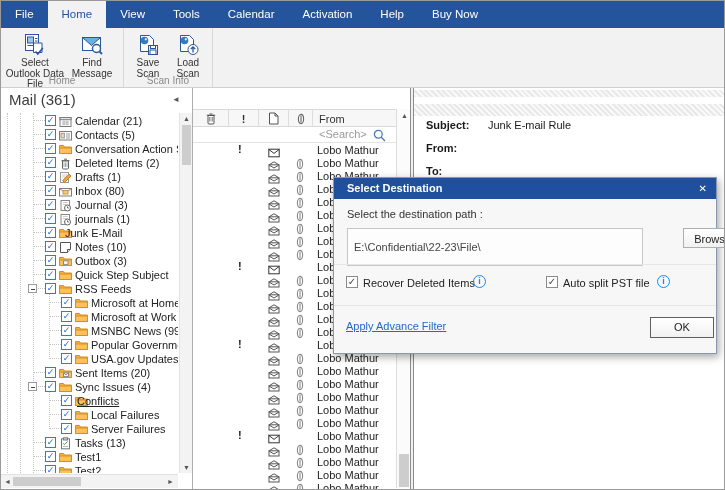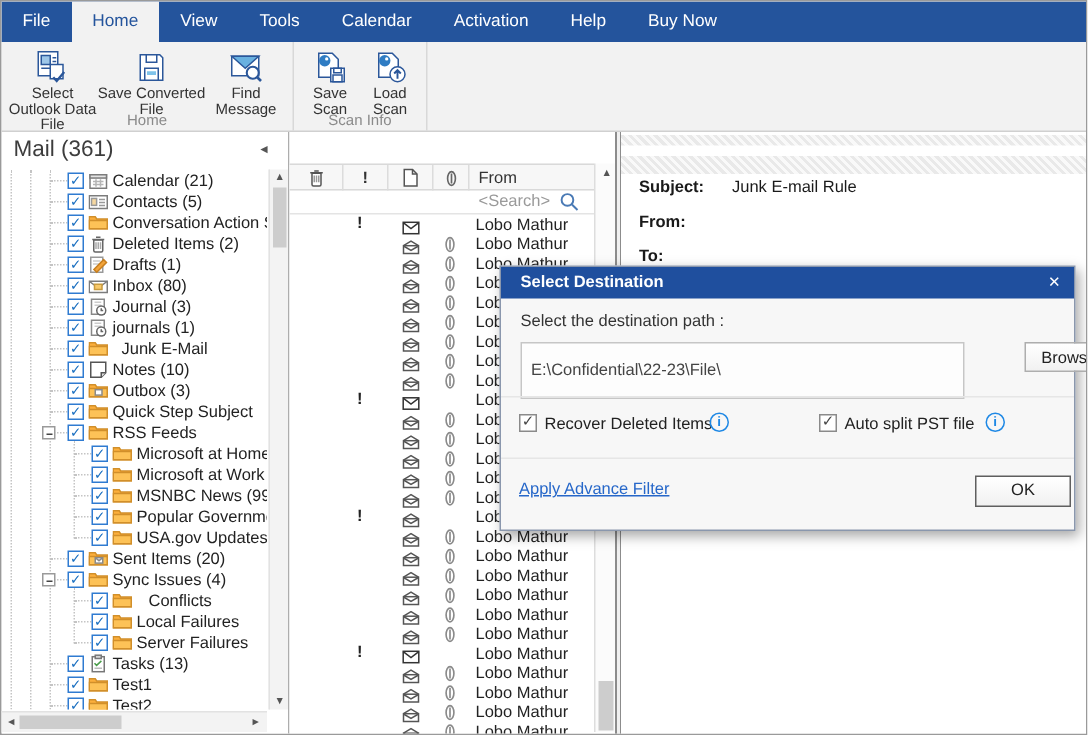--- a/index.html
+++ b/index.html
@@ -126,31 +126,20 @@
             <svg width="26" height="26" viewBox="0 0 26 26">
               <rect x="3.5" y="2.5" width="13" height="16" fill="#fff" stroke="#2b579a"></rect>
               <rect x="5.5" y="5" width="6" height="6" fill="#9dc6e8" stroke="#2b579a"></rect>
               <path d="M13,6.5 h2.5 M13,9 h2.5 M5.5,13.5 h9" stroke="#2b579a" fill="none"></path>
               <path d="M11.5,11 h8.5 v9.5 h-8.5 z" fill="#fff" stroke="#2b579a"></path>
               <path d="M13.5,19.5 l2.3,2.5 l5,-6" fill="none" stroke="#2b579a" stroke-width="1.6"></path>
             </svg>
           </span>
           <span class="rlabel">Select Outlook Data File</span>
         </div>
-        <div class="rbtn" style="width: 72px;">
-          <span class="ricon">
-            <svg width="26" height="26" viewBox="0 0 26 26">
-              <path d="M5.5,4.5 h13 l2,2 v15 h-15 z" fill="#fff" stroke="#2b579a"></path>
-              <rect x="9.5" y="4.5" width="7" height="5" fill="#fff" stroke="#2b579a"></rect>
-              <rect x="8.5" y="13.5" width="9" height="8" fill="#fff" stroke="#2b579a"></rect>
-              <rect x="10" y="15.5" width="6" height="2.5" fill="#7fc3ea"></rect>
-            </svg>
-          </span>
-          <span class="rlabel">Save Converted File</span>
-        </div>
         <div class="rbtn" style="width: 54px;">
           <span class="ricon">
             <svg width="26" height="26" viewBox="0 0 26 26">
               <rect x="3.5" y="5.5" width="18" height="13" fill="#fff" stroke="#2b579a"></rect>
               <path d="M3.5,5.5 L12.5,13.5 L21.5,5.5 z" fill="#69b1e0" stroke="#2b579a"></path>
               <circle cx="17.5" cy="16.5" r="4" fill="#fff" stroke="#2b579a" stroke-width="1.4"></circle>
               <line x1="20.5" y1="19.5" x2="23" y2="22" stroke="#2b579a" stroke-width="1.8"></line>
             </svg>
           </span>
           <span class="rlabel">Find Message</span>
@@ -278,21 +267,21 @@
             </svg></span>
           <span class="tlabel" style="left: 74px;">journals (1)</span>
         </div>
         <div class="titem" style="top: 112px;">
           <div class="tconn" style="left: 32px; width: 12px;"></div>
           <div class="tcheck" style="left: 44px;">✓</div>
           <span class="ticon" style="left: 58px;"><svg width="13" height="13" viewBox="0 0 13 13">
               <path d="M0.5,2.5 h4 l1,1.5 h7 v6.5 h-12 z" fill="#fcaf3c" stroke="#d18f2a"></path>
               <path d="M0.5,5 h12 v5.5 h-12 z" fill="#fdc257" stroke="#d18f2a"></path>
             </svg></span>
-          <span class="tlabel" style="left: 80px;">Junk E-Mail</span>
+          <span class="tlabel" style="left: 64px;">Junk E-Mail</span>
         </div>
         <div class="titem" style="top: 126px;">
           <div class="tconn" style="left: 32px; width: 12px;"></div>
           <div class="tcheck" style="left: 44px;">✓</div>
           <span class="ticon" style="left: 58px;"><svg width="13" height="13" viewBox="0 0 13 13">
               <path d="M1.5,1.5 h10 v7 l-3,3 h-7 z" fill="#fff" stroke="#555"></path>
               <path d="M11.5,8.5 h-3 v3" fill="#e0e0e0" stroke="#555"></path>
             </svg></span>
           <span class="tlabel" style="left: 74px;">Notes (10)</span>
         </div>
@@ -391,21 +380,21 @@
             </svg></span>
           <span class="tlabel" style="left: 74px;">Sync Issues (4)</span>
         </div>
         <div class="titem" style="top: 280px;">
           <div class="tconn" style="left: 48px; width: 12px;"></div>
           <div class="tcheck" style="left: 60px;">✓</div>
           <span class="ticon" style="left: 74px;"><svg width="13" height="13" viewBox="0 0 13 13">
               <path d="M0.5,2.5 h4 l1,1.5 h7 v6.5 h-12 z" fill="#fcaf3c" stroke="#d18f2a"></path>
               <path d="M0.5,5 h12 v5.5 h-12 z" fill="#fdc257" stroke="#d18f2a"></path>
             </svg></span>
-          <span class="tlabel" style="left: 98px;">Conflicts</span>
+          <span class="tlabel" style="left: 76px; text-decoration: underline;">Conflicts</span>
         </div>
         <div class="titem" style="top: 294px;">
           <div class="tconn" style="left: 48px; width: 12px;"></div>
           <div class="tcheck" style="left: 60px;">✓</div>
           <span class="ticon" style="left: 74px;"><svg width="13" height="13" viewBox="0 0 13 13">
               <path d="M0.5,2.5 h4 l1,1.5 h7 v6.5 h-12 z" fill="#fcaf3c" stroke="#d18f2a"></path>
               <path d="M0.5,5 h12 v5.5 h-12 z" fill="#fdc257" stroke="#d18f2a"></path>
             </svg></span>
           <span class="tlabel" style="left: 90px;">Local Failures</span>
         </div>

